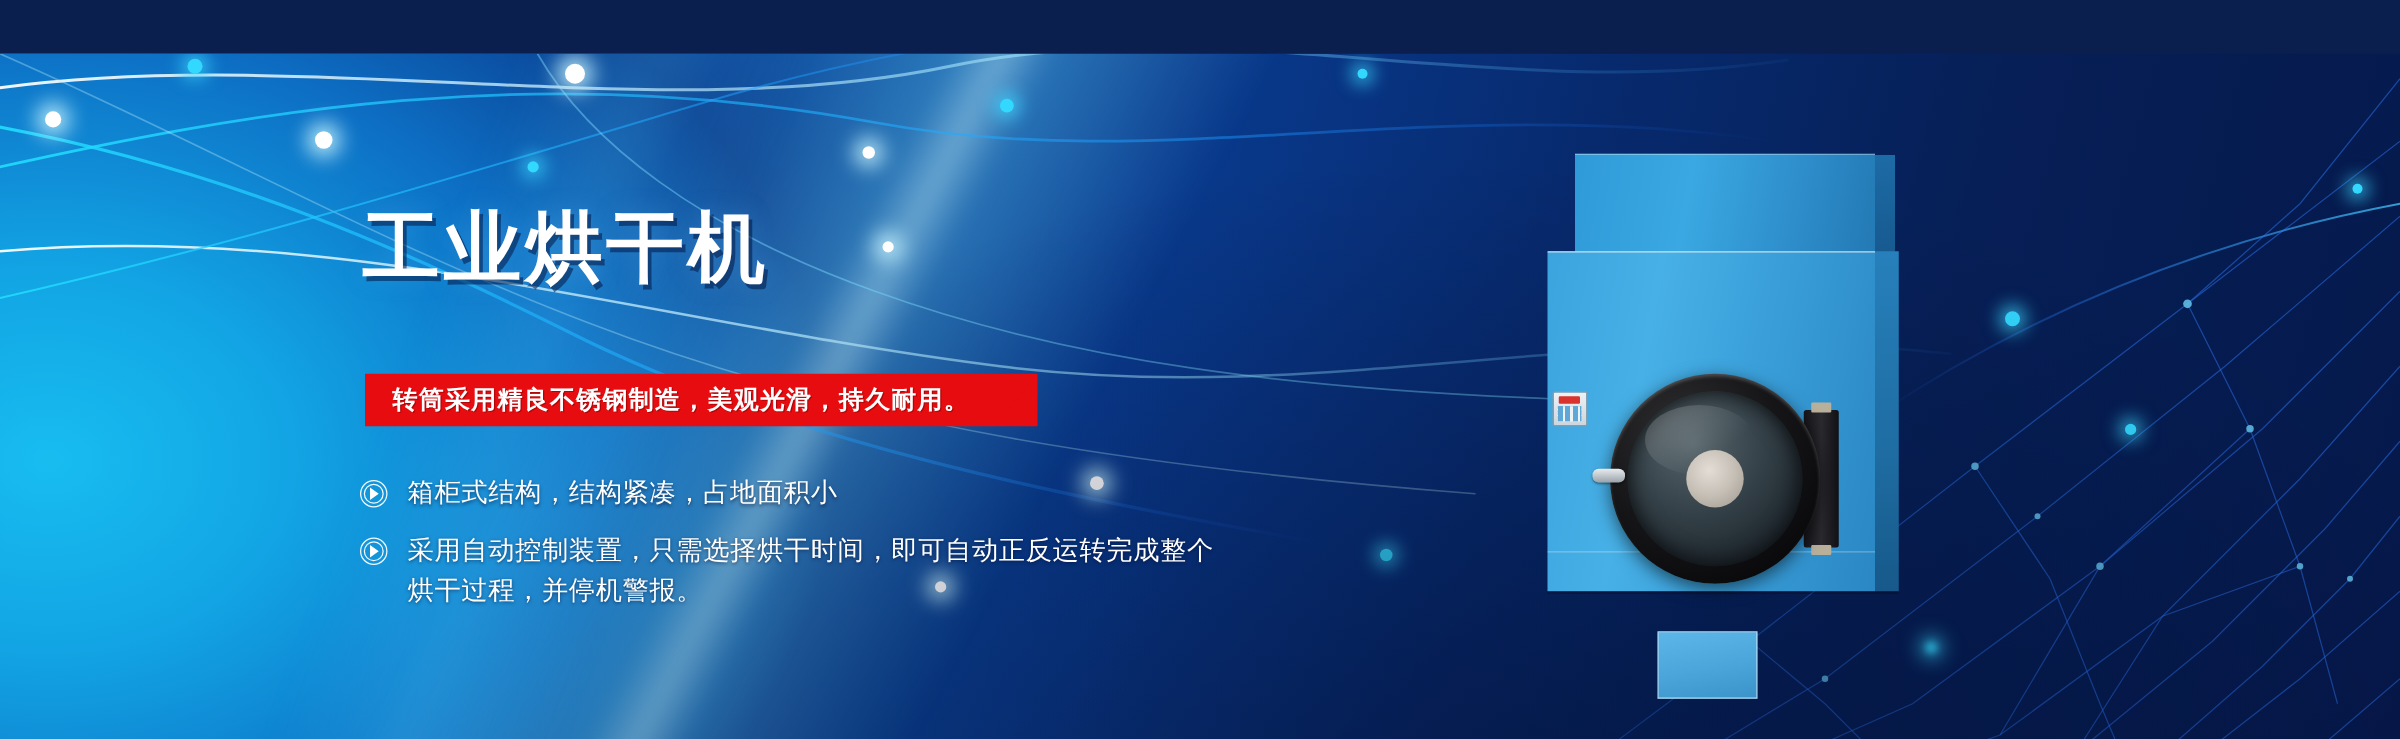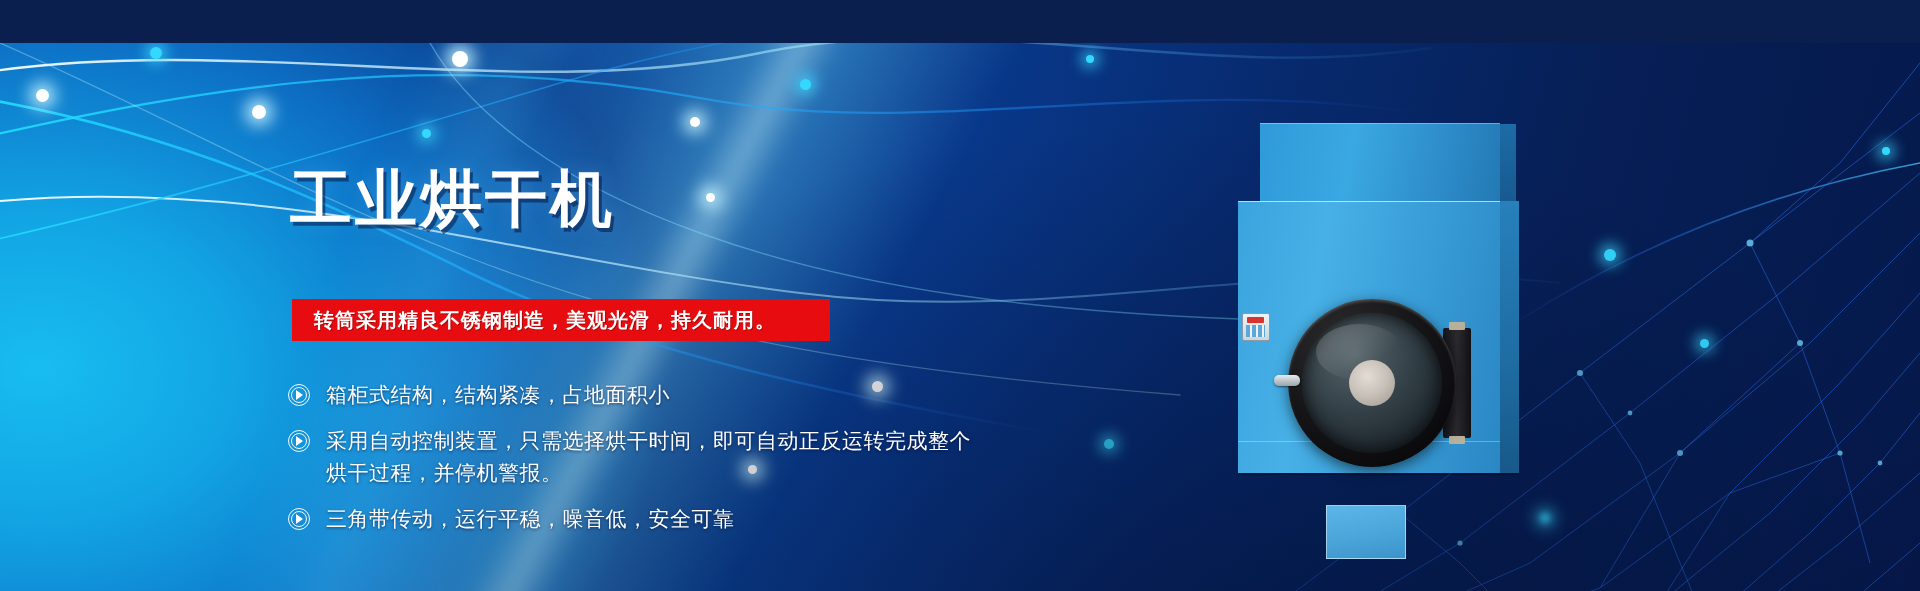--- a/index.html
+++ b/index.html
@@ -224,24 +224,16 @@
         <span class="btxt">箱柜式结构，结构紧凑，占地面积小</span>
       </div>
       <div class="bullet">
         <span class="bi">
           <span class="ring"></span>
             <span class="ring2"></span>
             <span class="tri"></span>
         </span>
         <span class="btxt">采用自动控制装置，只需选择烘干时间，即可自动正反运转完成整个烘干过程，并停机警报。</span>
       </div>
-      <div class="bullet">
-        <span class="bi">
-          <span class="ring"></span>
-            <span class="ring2"></span>
-            <span class="tri"></span>
-        </span>
-        <span class="btxt">三角带传动，运行平稳，噪音低，安全可靠</span>
-      </div>
     </div>
 
   </div>
 </div>
 
 </body></html>

